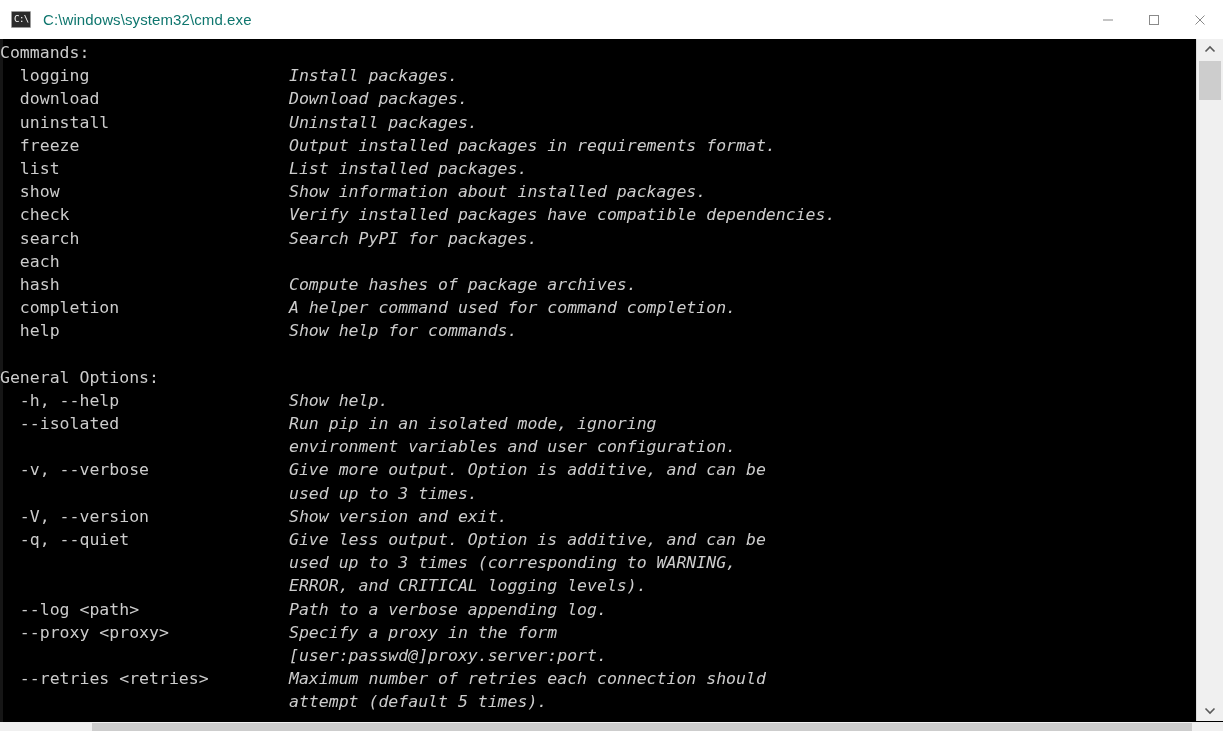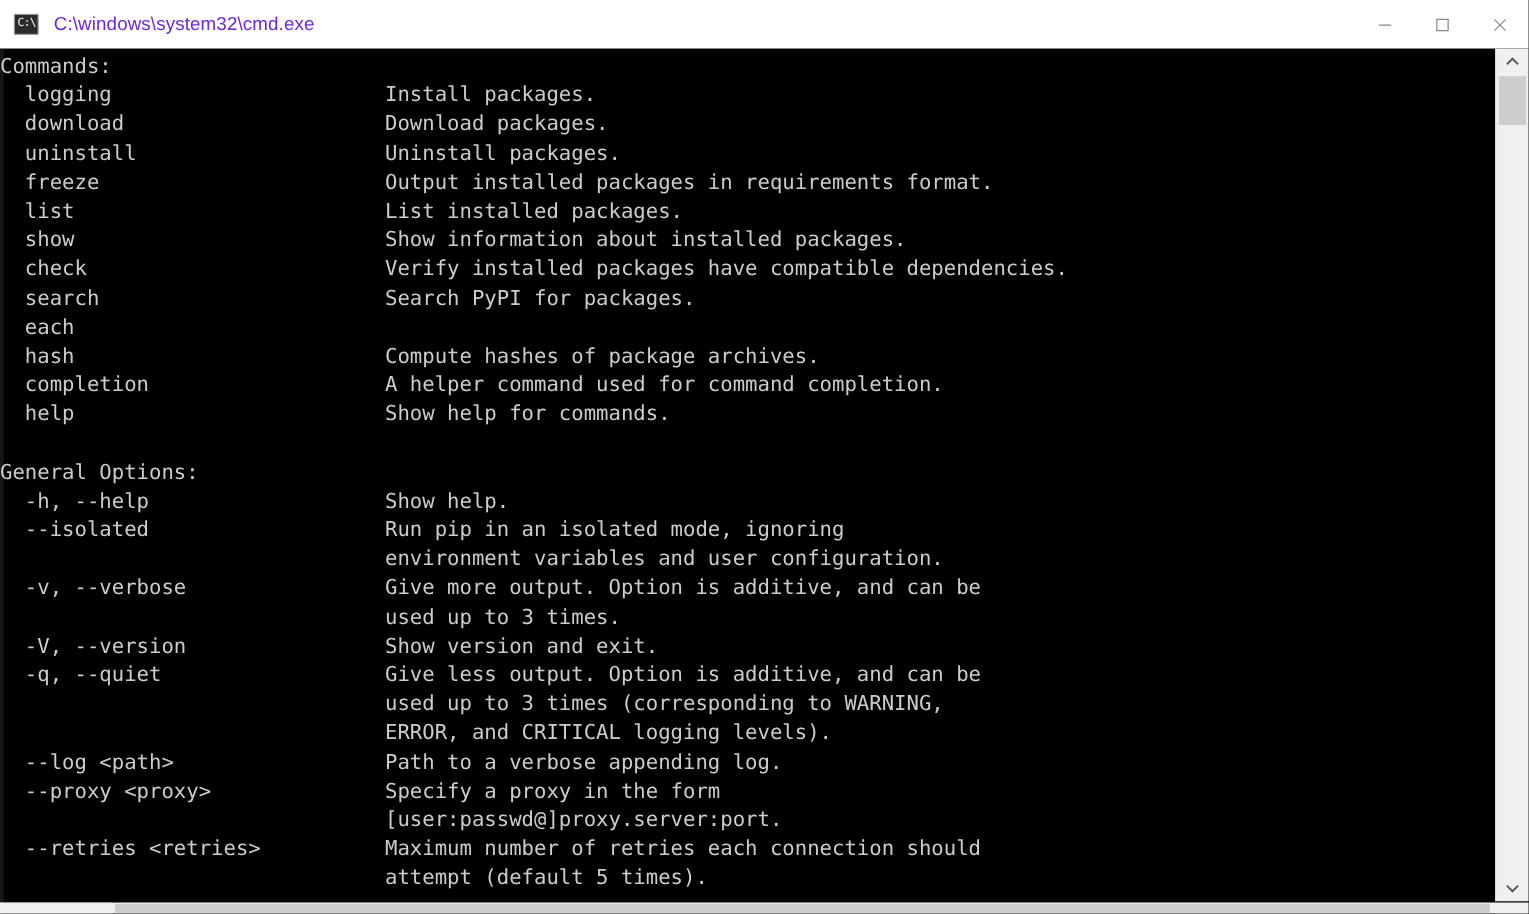--- a/index.html
+++ b/index.html
@@ -58,21 +58,21 @@
     font-family: "DejaVu Sans Mono", monospace;
     font-size: 9px;
     line-height: 12px;
     color: #ffffff;
     letter-spacing: -0.5px;
   }
   .title-text {
     margin-left: 12px;
     font-family: "Liberation Sans", sans-serif;
     font-size: 15px;
-    color: #6d28d9;
+    color: #0f766e;
     white-space: nowrap;
     letter-spacing: 0.1px;
   }
   .titlebar-buttons {
     display: flex;
     height: 39px;
     flex: 0 0 auto;
   }
   .win-btn {
     width: 46px;
@@ -131,23 +131,24 @@
     color: #cccccc;
   }
   .col-a {
     position: absolute;
     left: 0px;
     top: 0;
     white-space: pre;
   }
   .col-b {
     position: absolute;
-    left: 308px;
+    left: 289px;
     top: 0;
     white-space: pre;
+    font-style: italic;
   }
 
   
   .vscroll {
     position: absolute;
     right: 0;
     top: 39px;
     width: 27px;
     height: 682px;
     background: #f0f0f0;

